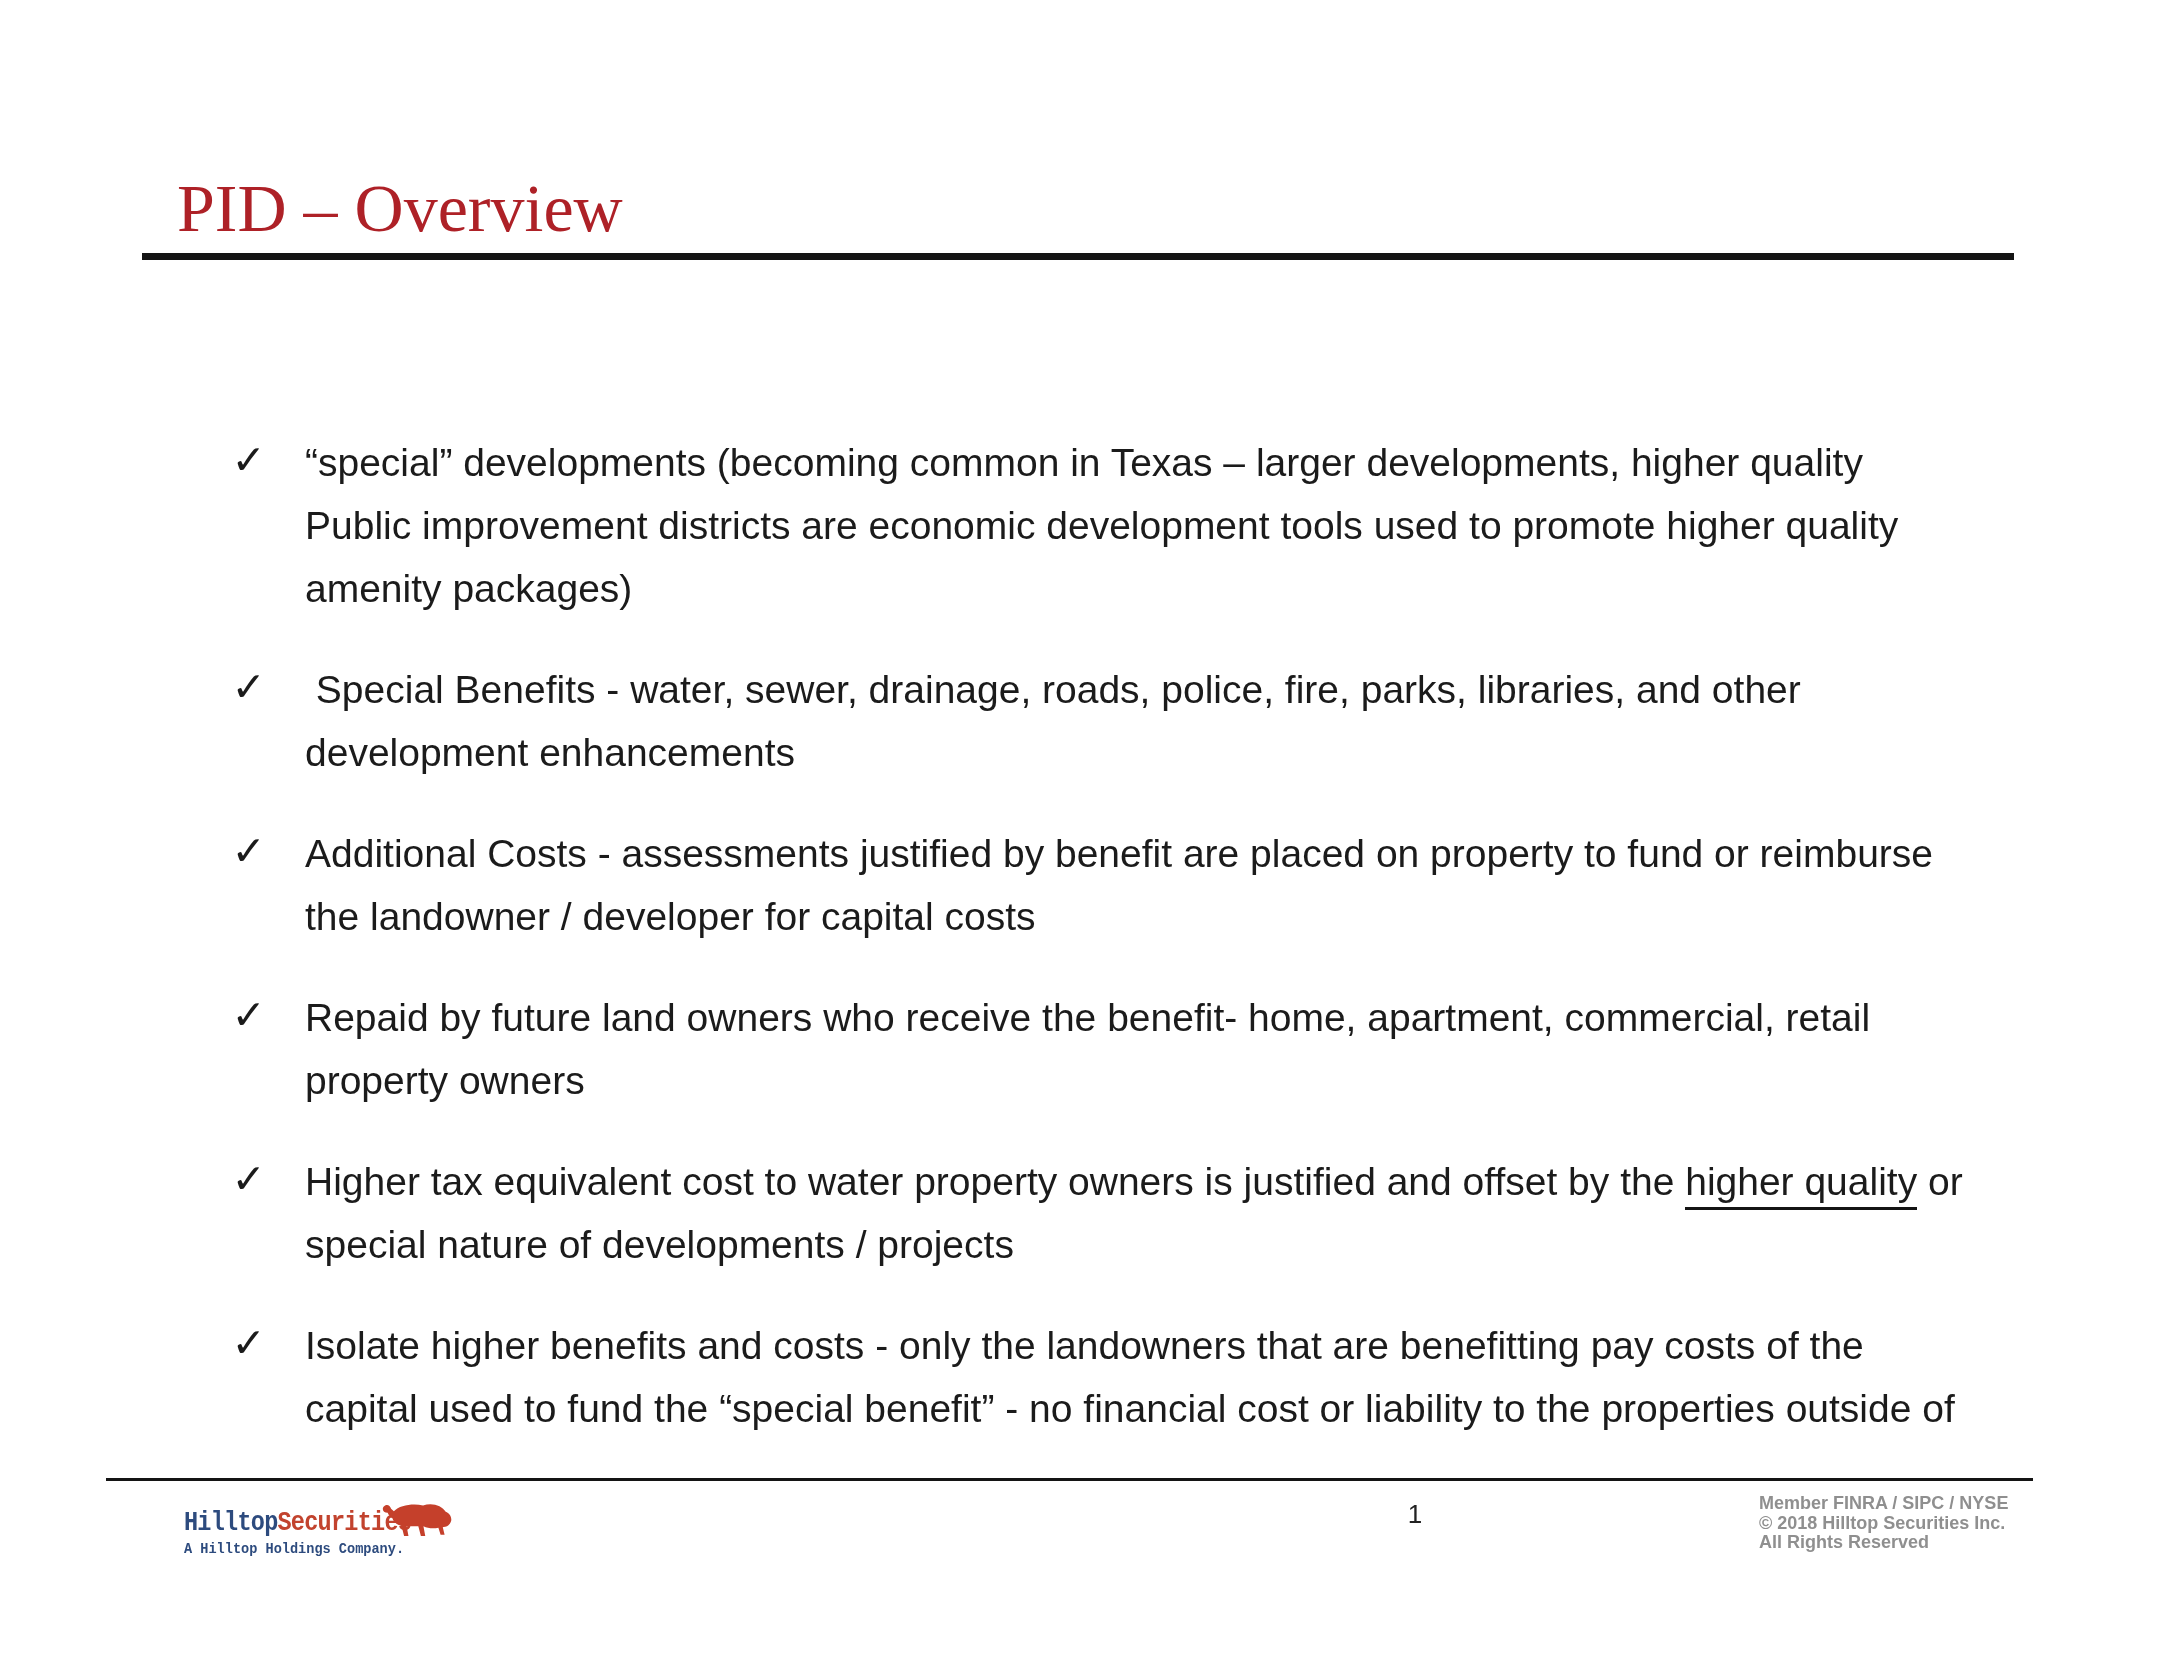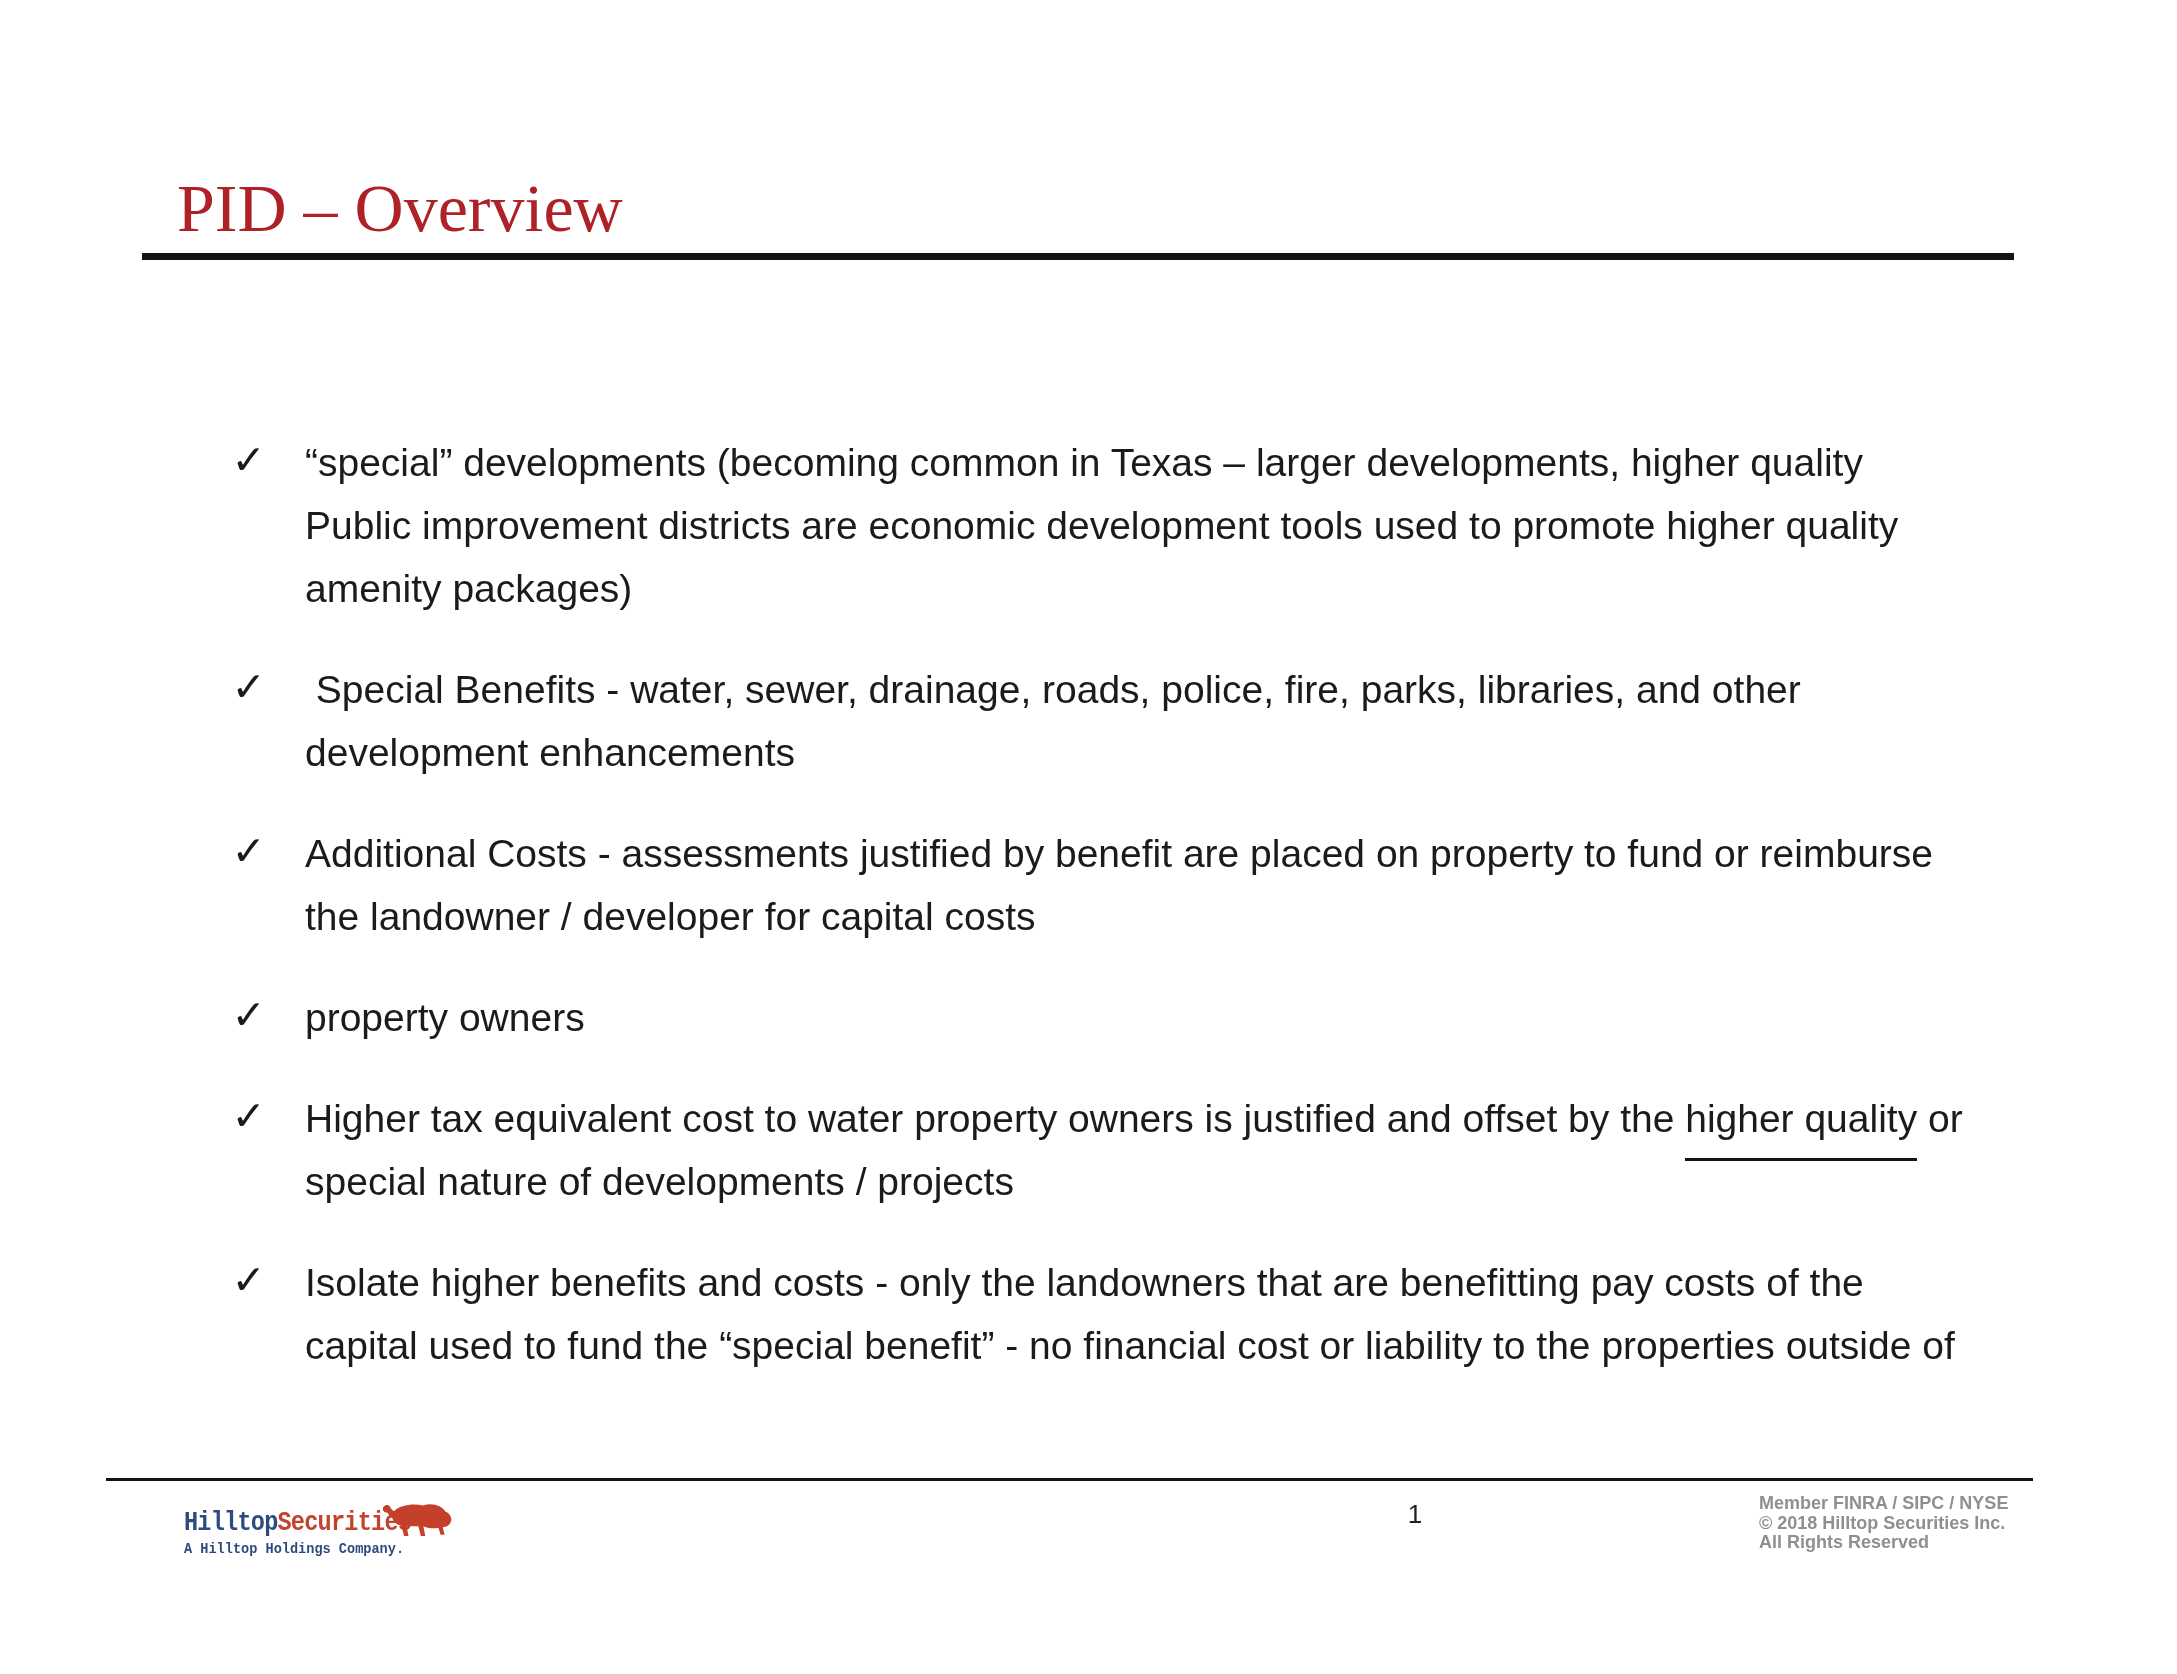--- a/index.html
+++ b/index.html
@@ -42,21 +42,21 @@
     font-size:39px; line-height:63px;
   }
   .check {
     position:absolute; left:3.6px; top:-1.8px;
     font-size:41px;
     color:#1b1b1b;
   }
   .bline { white-space:pre-wrap; }
   .bline .u {
     border-bottom:3.6px solid #141414;
-    padding-bottom:18px;
+    padding-bottom:4px;
   }
   .footer-rule {
     position:absolute; left:106px; top:1478px;
     width:1927px; height:2.7px;
     background:#141414;
   }
   .logo { position:absolute; left:184px; top:1508px;font-family:Liberation Mono, monospace; }
   .brand {
     font-weight:bold; font-size:28px; line-height:29.6px;
     letter-spacing:-0.9px;
@@ -109,20 +109,21 @@
         <div class="bline"><span> Special Benefits - water, sewer, drainage, roads, police, fire, parks, libraries, and other</span></div>
         <div class="bline"><span>development enhancements</span></div>
       </li>
       <li>
         <span class="check">✓</span>
         <div class="bline"><span>Additional Costs - assessments justified by benefit are placed on property to fund or reimburse</span></div>
         <div class="bline"><span>the landowner / developer for capital costs</span></div>
       </li>
       <li>
         <span class="check">✓</span>
+        <div class="bline"><span>Repaid by future land owners who receive the benefit- home, apartment, commercial, retail</span></div>
         <div class="bline"><span>property owners</span></div>
       </li>
       <li>
         <span class="check">✓</span>
         <div class="bline"><span>Higher tax equivalent cost to water property owners is justified and offset by the </span><span class="u">higher quality</span><span> or</span></div>
         <div class="bline"><span>special nature of developments / projects</span></div>
       </li>
       <li>
         <span class="check">✓</span>
         <div class="bline"><span>Isolate higher benefits and costs - only the landowners that are benefitting pay costs of the</span></div>

